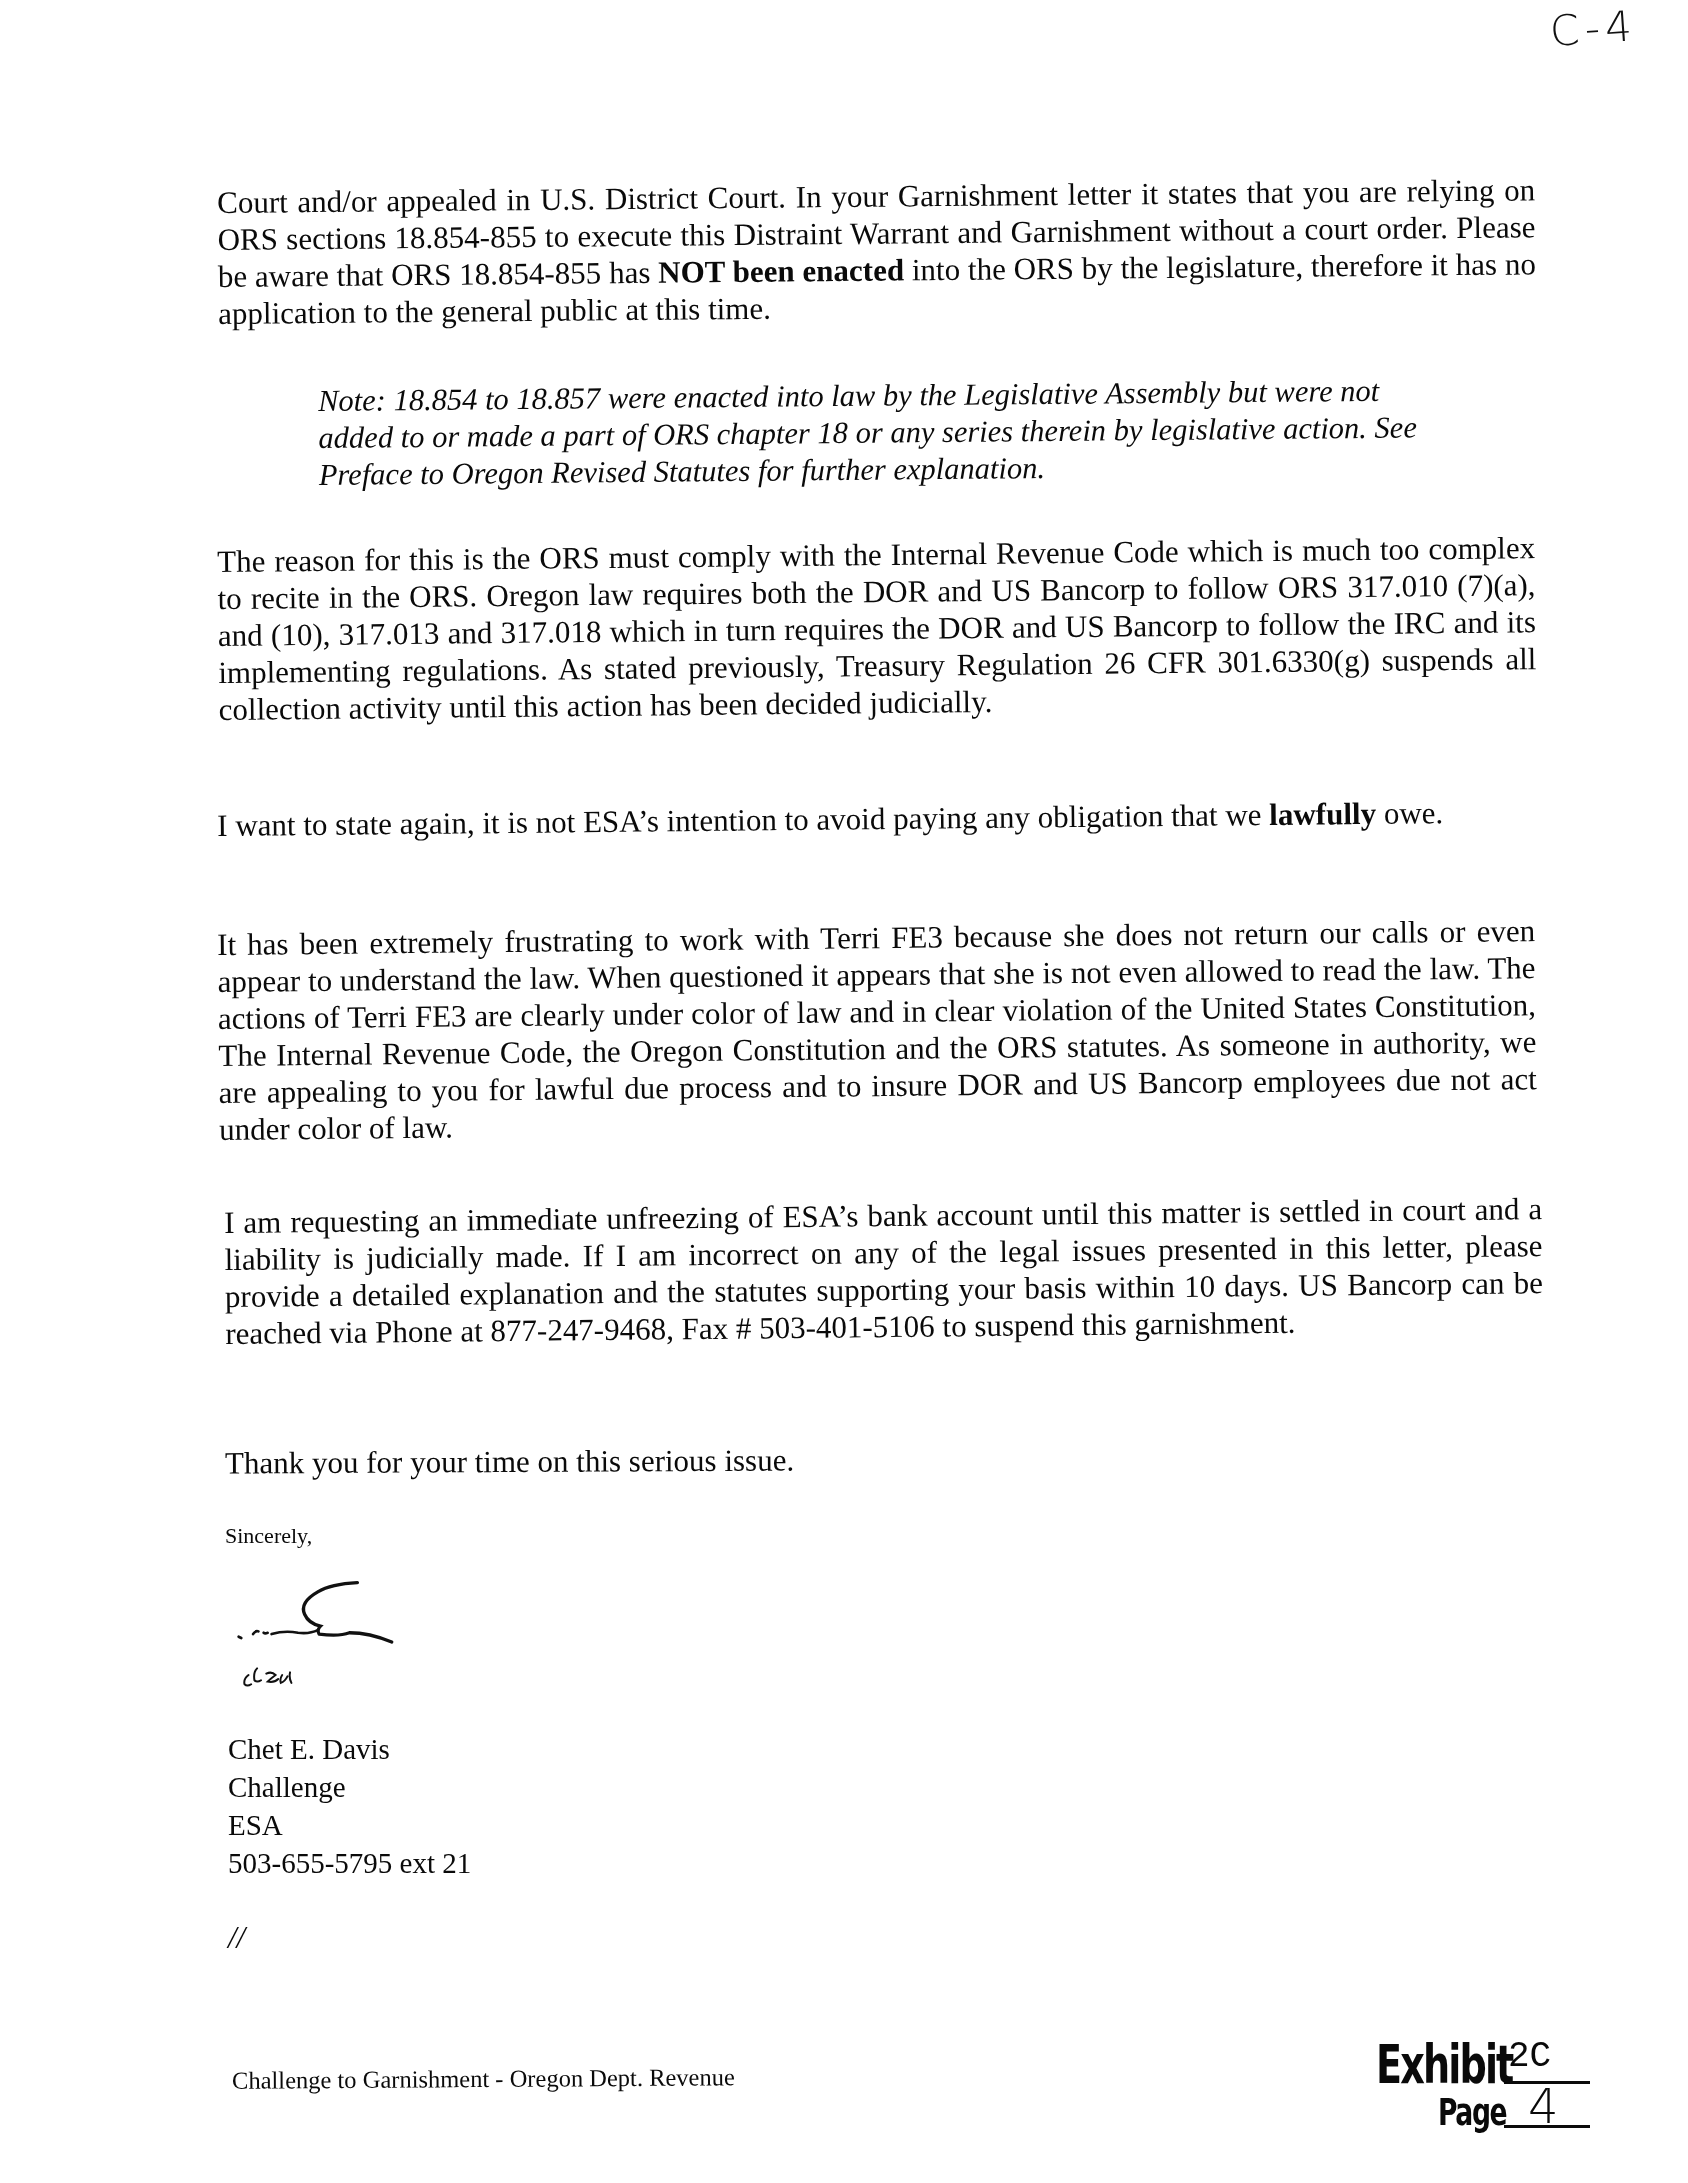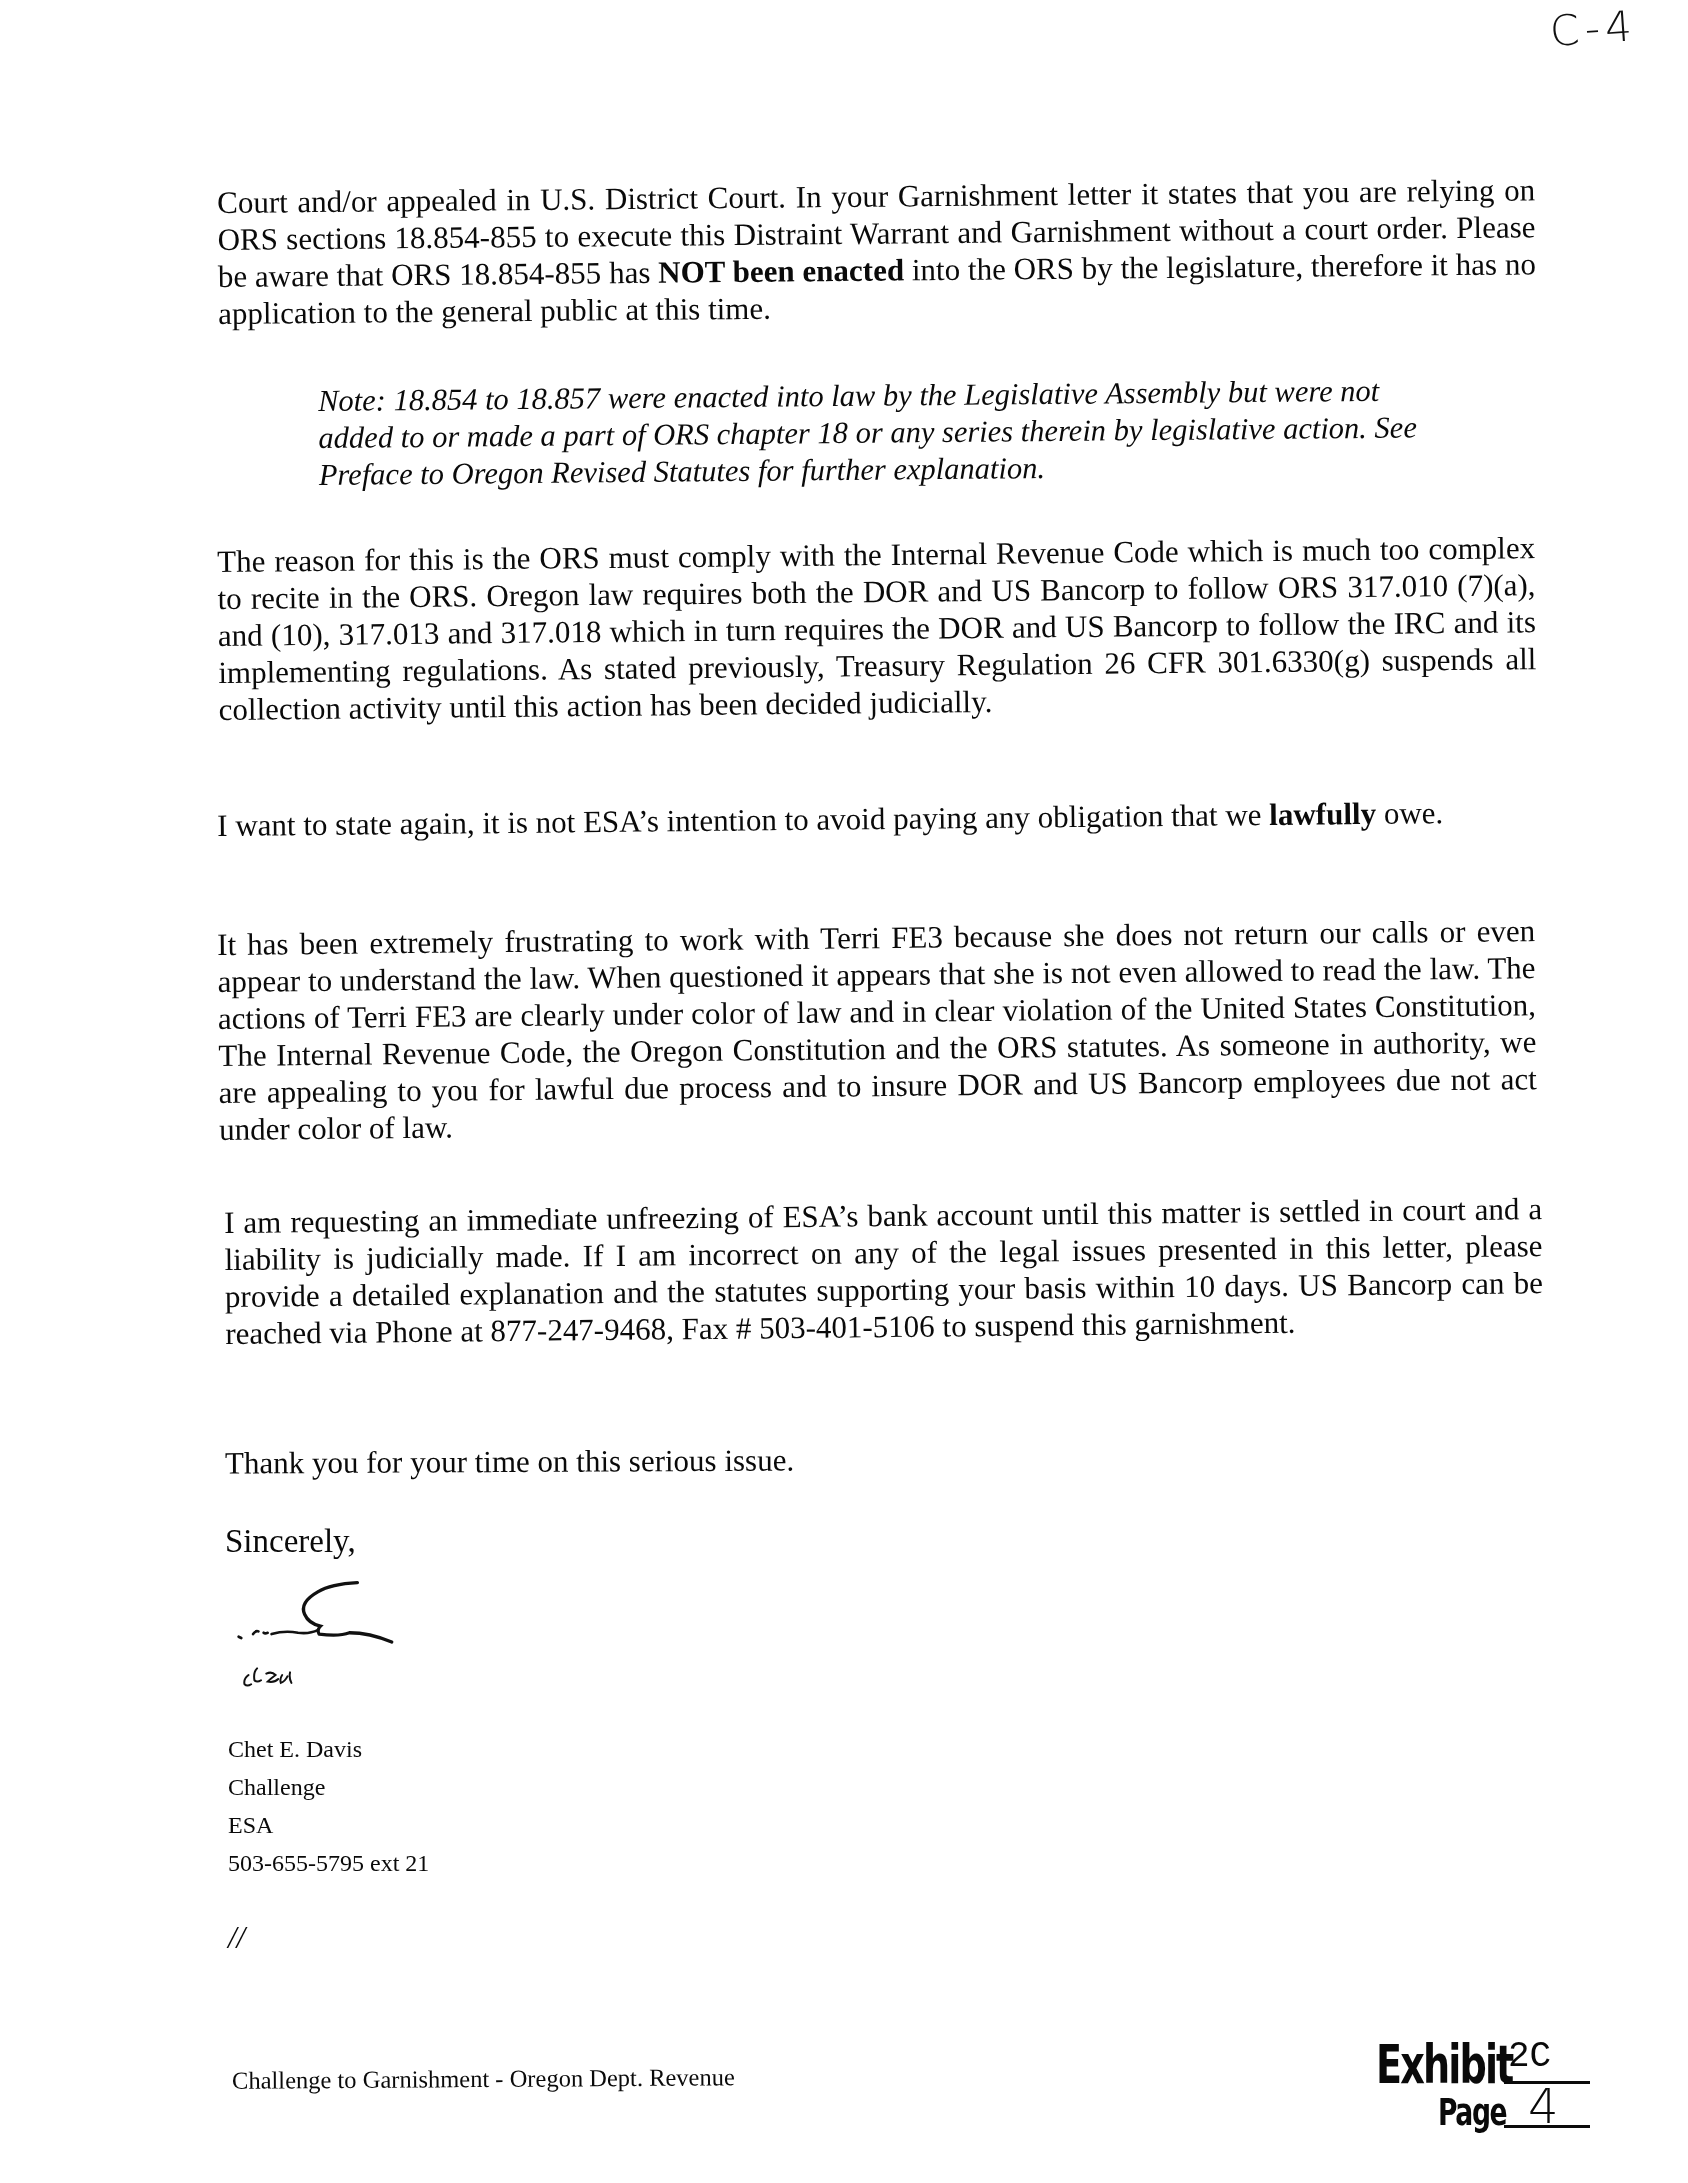--- a/index.html
+++ b/index.html
@@ -64,34 +64,34 @@
     position: absolute;
     left: 225px;
     top: 1444px;
     font-size: 31px;
     transform: rotate(-0.3deg);
   }
   .closing {
     position: absolute;
     left: 225px;
     top: 1523px;
-    font-size: 33px;
+    font-size: 22px;
   }
   .signature {
     position: absolute;
     left: 225px;
     top: 1576px;
     width: 344px;
     height: 132px;
   }
   .sig-block {
     position: absolute;
     left: 228px;
     top: 1730px;
-    font-size: 24px;
+    font-size: 29px;
     line-height: 38px;
   }
   .slashes {
     position: absolute;
     left: 228px;
     top: 1920px;
     font-size: 31px;
     font-style: italic;
   }
   .footer-text {

